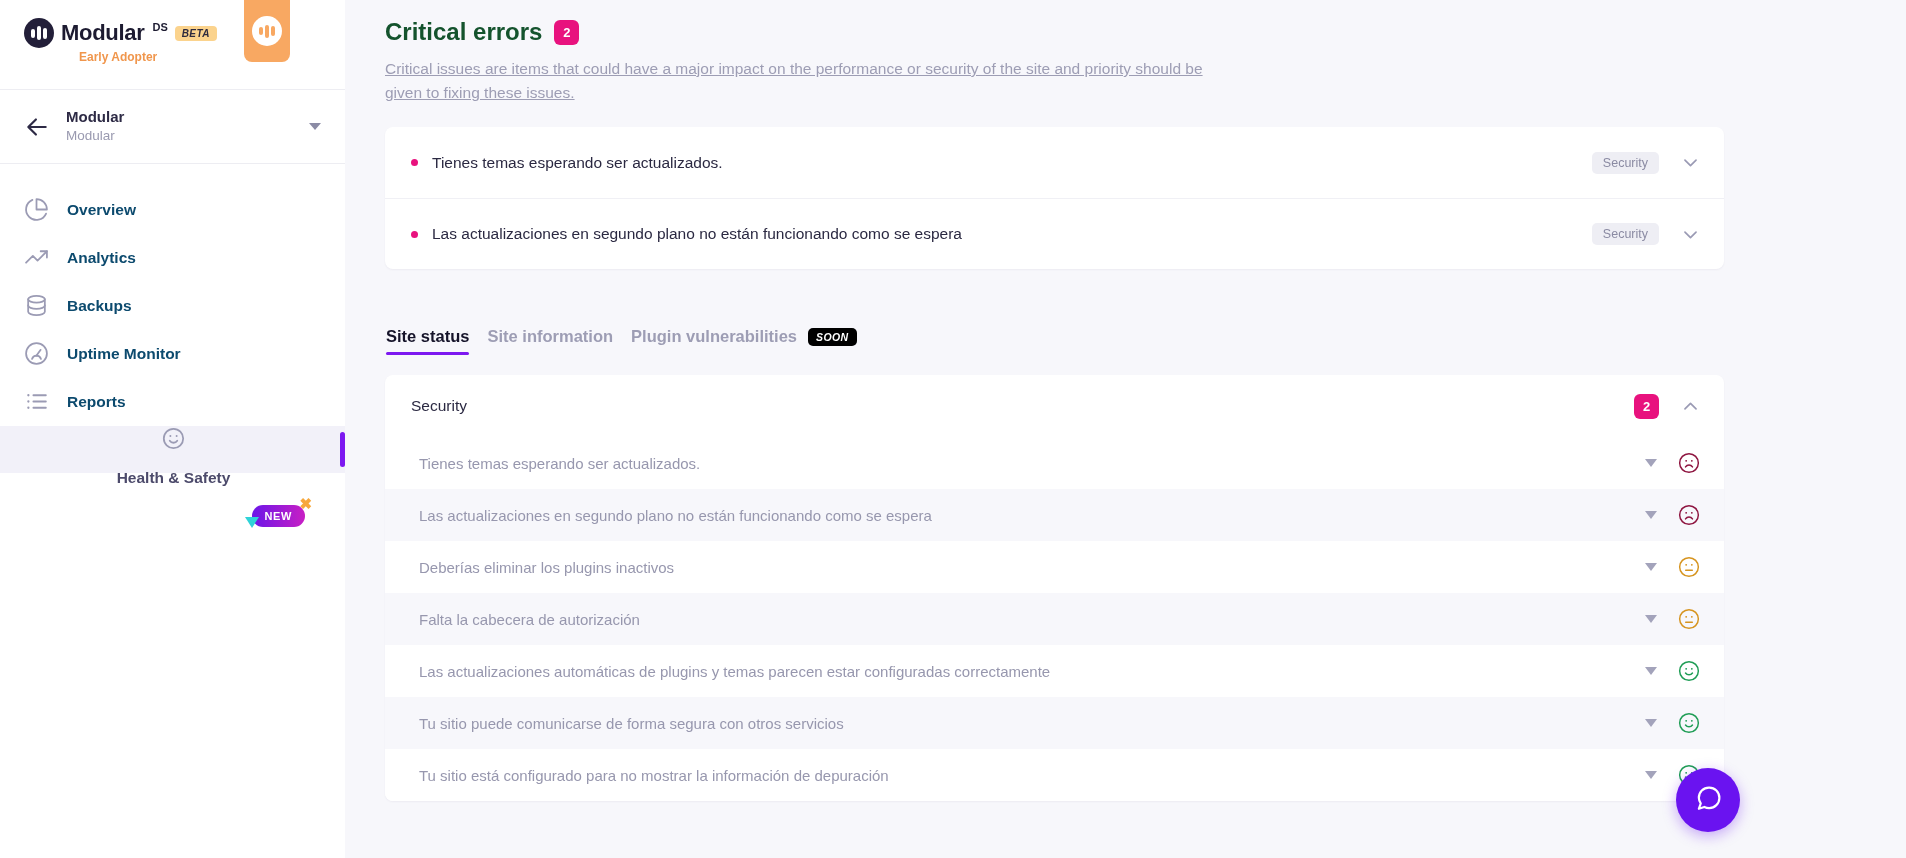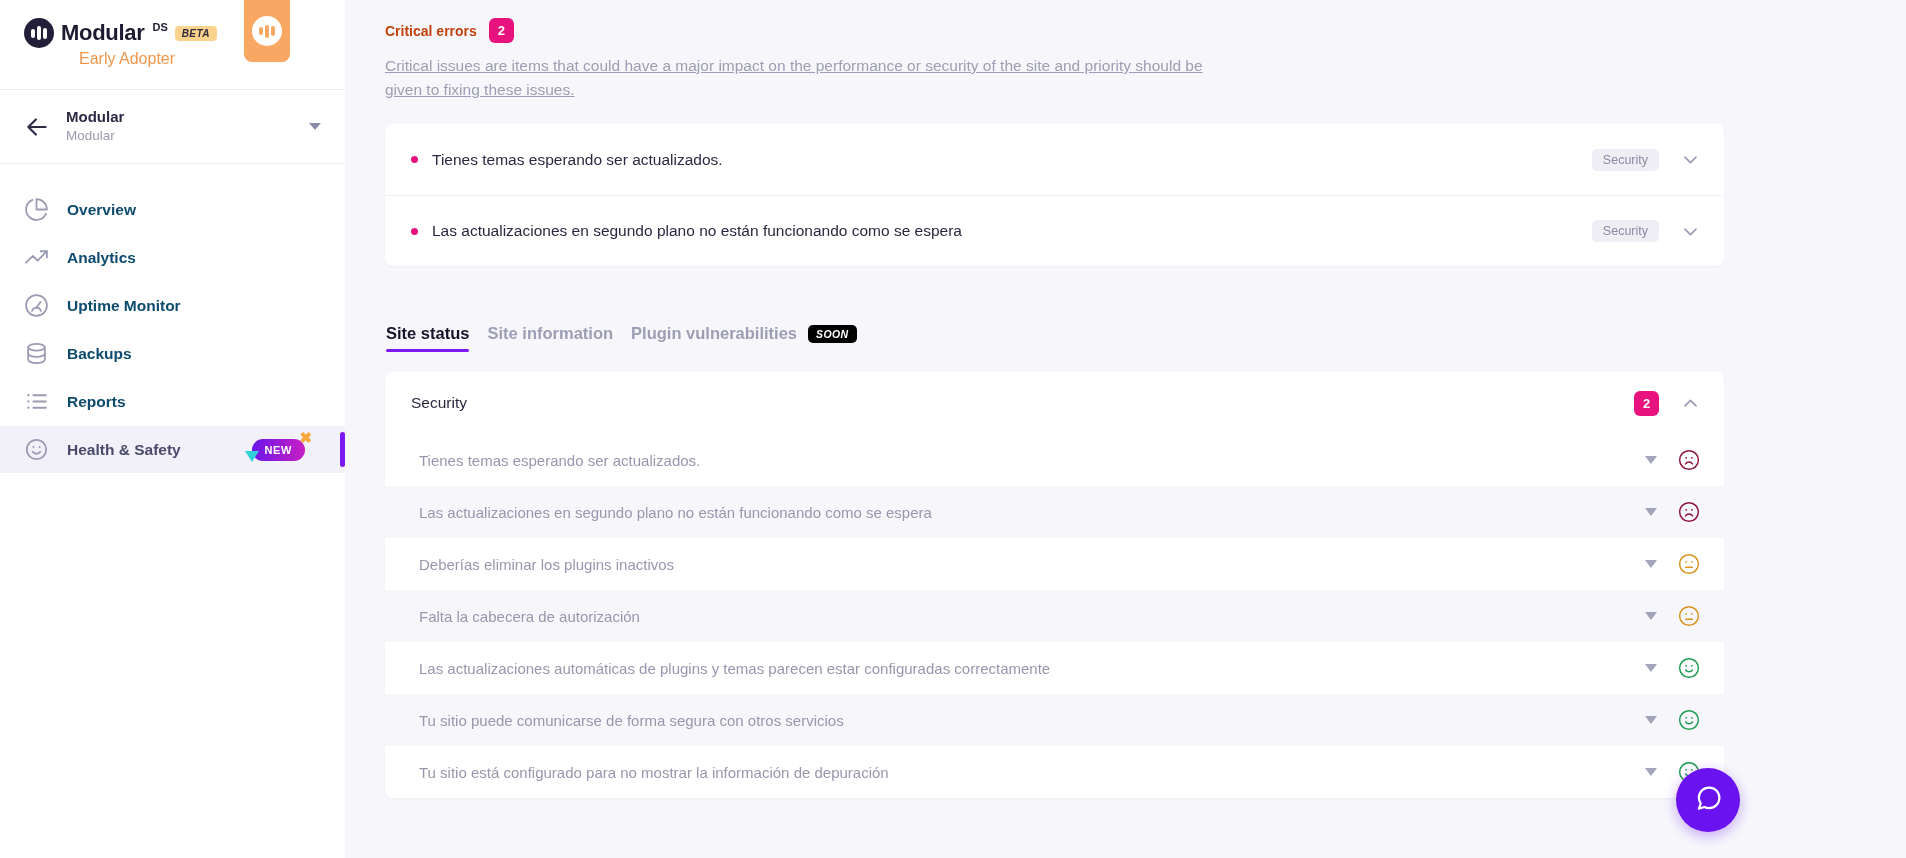--- a/index.html
+++ b/index.html
@@ -30,21 +30,21 @@
   .logo-mark i { display: block; width: 3.5px; background: #fff; border-radius: 2px; }
   .logo-mark i:nth-child(1) { height: 9px; }
   .logo-mark i:nth-child(2) { height: 14px; }
   .logo-mark i:nth-child(3) { height: 11px; }
   .brand-name { font-size: 22px; font-weight: 700; color: #1d1b31; letter-spacing: -.3px; }
   .brand-sup { font-size: 11px; font-weight: 700; color: #1d1b31; margin-left: 1px; align-self: flex-start; margin-top: 3px; }
   .beta-badge {
     background: #fbd38d; color: #2d2a3e; font-size: 10px; font-weight: 700;
     font-style: italic; padding: 2px 7px; border-radius: 4px; letter-spacing: .4px;
   }
-  .brand-sub { font-size: 16px; font-weight: 400; color: #f0964c; margin: 2px 0 0 38px; padding-left: 17px; }
+  .brand-sub { font-size: 12px; font-weight: 700; color: #f0964c; margin: 2px 0 0 38px; padding-left: 17px; }
   .app-tile {
     position: absolute; left: 244px; top: 0; width: 46px; height: 62px;
     background: #f8a862; border-radius: 0 0 8px 8px;
     display: flex; align-items: center; justify-content: center;
   }
   .app-tile-circle {
     width: 30px; height: 30px; border-radius: 50%; background: #fff;
     display: flex; align-items: center; justify-content: center; gap: 2.5px;
   }
   .app-tile-circle i { display: block; width: 3.5px; background: #f8a862; border-radius: 2px; }
@@ -67,21 +67,21 @@
 
   .nav { padding-top: 22px; }
   .nav-item {
     height: 47px; display: flex; align-items: center; gap: 18px;
     padding: 0 22px 0 24px; cursor: pointer; position: relative;
     color: #6f6f8d; margin-bottom: 0;
   }
   .nav-item + .nav-item { margin-top: 0; }
   .nav-item .nav-ico { width: 25px; height: 25px; flex: 0 0 25px; color: #9b9bb4; }
   .nav-item .nav-label { font-size: 15.5px; font-weight: 600; color: #0c4a6e; white-space: nowrap; }
-  .nav-item.active { background: #f2f1f9; }
+  .nav-item.active { background: #f2f1f9; flex-direction: column; }
   .nav-item.active .nav-label { color: #4c4a6b; }
   .nav-item.active::after {
     content: ""; position: absolute; right: 0px; top: 6px; bottom: 6px;
     width: 5px; background: #7d18f0; border-radius: 3px;
   }
   .nav-badge-wrap { margin-left: auto; position: relative; padding-right: 18px; }
   .new-badge {
     background: linear-gradient(90deg, #6b16e8 0%, #c81fc4 100%);
     color: #fff; font-size: 11px; font-weight: 700; letter-spacing: .6px;
     padding: 5px 13px; border-radius: 12px; display: inline-block;
@@ -95,21 +95,21 @@
     border-left: 7px solid transparent; border-right: 7px solid transparent;
     border-top: 11px solid #2fd3d8;
   }
 
   
   .main {
     flex: 1; height: 858px; background: #f7f7fb;
     padding: 18px 46px 0 40px; overflow: hidden; position: relative;
   }
   .crit-head { display: flex; align-items: center; gap: 12px; }
-  .crit-title { font-size: 14px; font-weight: 700; color: #c2410c; }
+  .crit-title { font-size: 24px; font-weight: 700; color: #14532d; }
   .pill-count {
     background: #e8127e; color: #fff; font-size: 13px; font-weight: 700;
     min-width: 25px; height: 25px; border-radius: 6px;
     display: inline-flex; align-items: center; justify-content: center; padding: 0 7px;
   }
   .crit-desc {
     margin-top: 11px; font-size: 15.5px; line-height: 1.55;
     color: #9d9db4; max-width: 840px; text-decoration: underline;
   }
 
@@ -242,38 +242,38 @@
               <polyline points="2 17 8.5 10.5 13 15 22 6"></polyline>
               <polyline points="16 6 22 6 22 12"></polyline>
             </svg>
         </span>
         <span class="nav-label">Analytics</span>
       </div>
 
       <div class="nav-item" style="margin-bottom:1px">
         <span class="nav-ico">
           <svg viewBox="0 0 24 24" fill="none" stroke="currentColor" stroke-width="1.7" stroke-linecap="round" stroke-linejoin="round">
+              <ellipse cx="12" cy="6" rx="8" ry="3.2"></ellipse>
+              <path d="M4 6v12c0 1.8 3.6 3.2 8 3.2s8-1.4 8-3.2V6"></path>
+              <path d="M4 12c0 1.8 3.6 3.2 8 3.2s8-1.4 8-3.2"></path>
+            </svg>
+        </span>
+        <span class="nav-label">Backups</span>
+      </div>
+
+      <div class="nav-item" style="margin-bottom:1px">
+        <span class="nav-ico">
+          <svg viewBox="0 0 24 24" fill="none" stroke="currentColor" stroke-width="1.7" stroke-linecap="round" stroke-linejoin="round">
               <circle cx="12" cy="12" r="10"></circle>
               <path d="M12 14a4.5 4.5 0 0 0-4.3 3.2"></path>
               <path d="M12 14a4.5 4.5 0 0 1 4.3 3.2"></path>
               <path d="M12 14 16 8.5"></path>
             </svg>
         </span>
         <span class="nav-label">Uptime Monitor</span>
-      </div>
-
-      <div class="nav-item" style="margin-bottom:1px">
-        <span class="nav-ico">
-          <svg viewBox="0 0 24 24" fill="none" stroke="currentColor" stroke-width="1.7" stroke-linecap="round" stroke-linejoin="round">
-              <ellipse cx="12" cy="6" rx="8" ry="3.2"></ellipse>
-              <path d="M4 6v12c0 1.8 3.6 3.2 8 3.2s8-1.4 8-3.2V6"></path>
-              <path d="M4 12c0 1.8 3.6 3.2 8 3.2s8-1.4 8-3.2"></path>
-            </svg>
-        </span>
-        <span class="nav-label">Backups</span>
       </div>
 
       <div class="nav-item" style="margin-bottom:1px">
         <span class="nav-ico">
           <svg viewBox="0 0 24 24" fill="none" stroke="currentColor" stroke-width="1.7" stroke-linecap="round" stroke-linejoin="round">
               <line x1="9" y1="6" x2="21" y2="6"></line>
               <line x1="9" y1="12" x2="21" y2="12"></line>
               <line x1="9" y1="18" x2="21" y2="18"></line>
               <circle cx="4.2" cy="6" r="1.1" fill="currentColor" stroke="none"></circle>
               <circle cx="4.2" cy="12" r="1.1" fill="currentColor" stroke="none"></circle>

